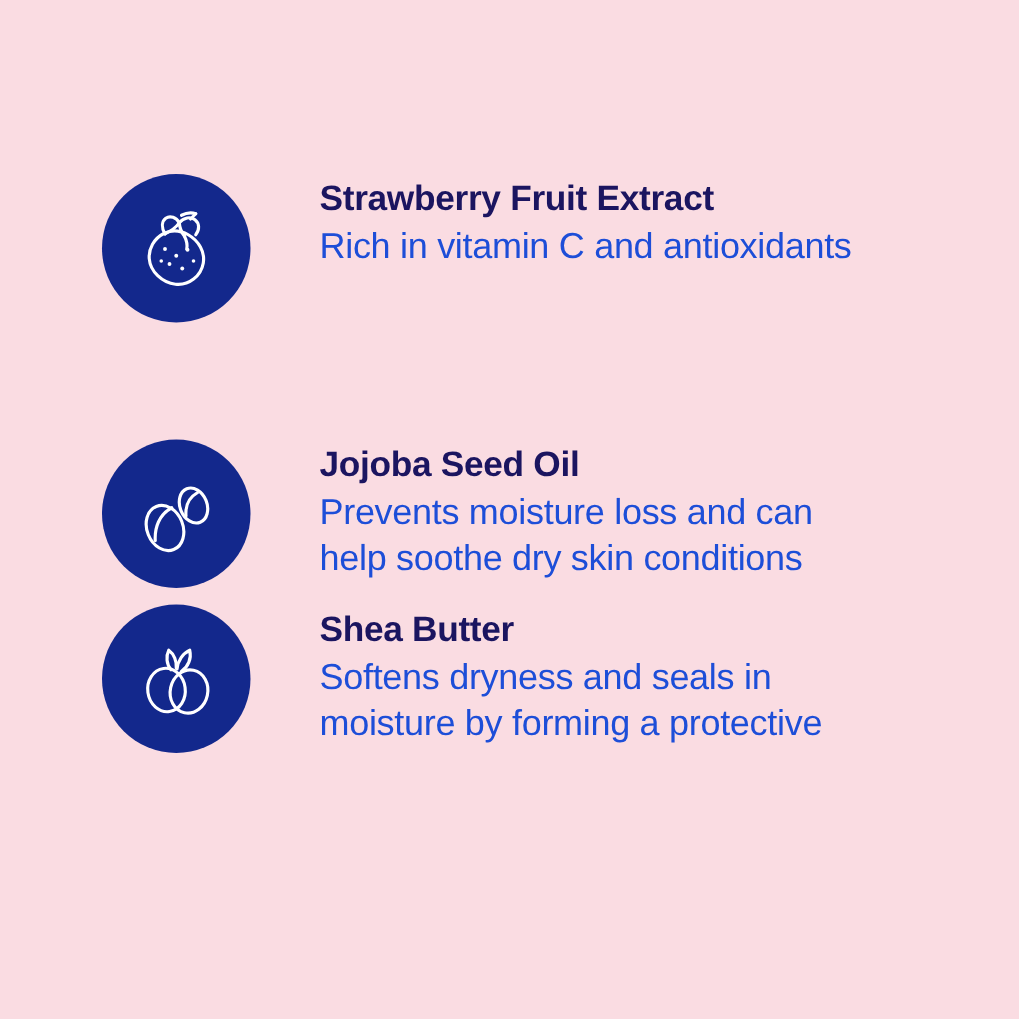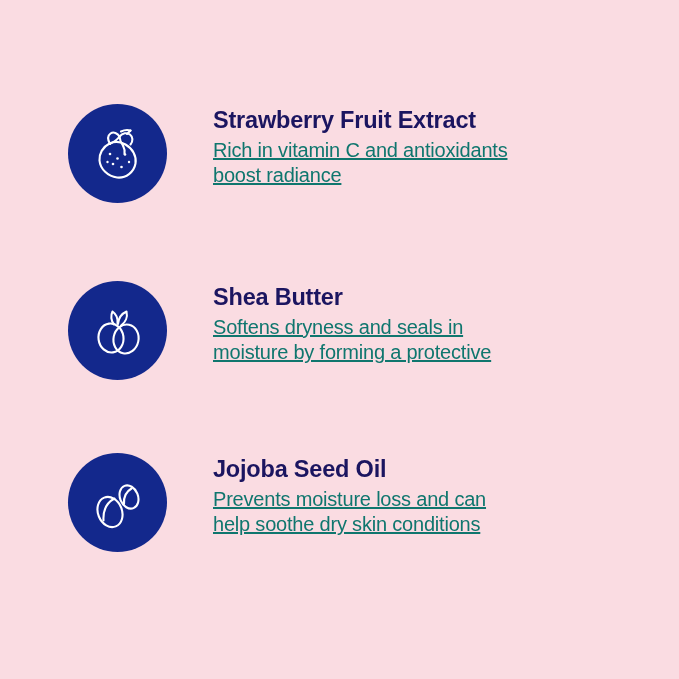--- a/index.html
+++ b/index.html
@@ -16,21 +16,21 @@
   .panel {
     position: relative;
     width: 679px;
     height: 679px;
     background: #FADCE2;
     box-sizing: border-box;
   }
   .feature-list {
     position: absolute;
     left: 68px;
-    top: 104px;
+    top: 116px;
     width: 560px;
   }
   .feature-row {
     display: flex;
     align-items: flex-start;
     margin-bottom: 0;
   }
   .feature-row.row-0 { height: 177px; }
   .feature-row.row-1 { height: 172px; }
   .feature-row.row-2 { height: 110px; }
@@ -56,27 +56,26 @@
   .feature-title {
     font-size: 23.5px;
     font-weight: bold;
     color: #1B1560;
     line-height: 1.26;
     letter-spacing: -0.2px;
     margin: 0 0 2px 0;
     white-space: nowrap;
   }
   .feature-desc {
-    font-size: 20px;
+    font-size: 24px;
     font-weight: normal;
-    color: #0f766e;
+    color: #1d4ed8;
     line-height: 1.29;
     letter-spacing: -0.2px;
     margin: 0;
-    text-decoration: underline;
   }
   .feature-desc .line {
     display: block;
     white-space: nowrap;
   }
 </style>
 </head>
 <body>
 
 <div class="panel">
@@ -101,21 +100,40 @@
             <circle cx="34.5" cy="44" r="1.3" fill="#FFFFFF" stroke="none"></circle>
             <circle cx="20.5" cy="39" r="1.2" fill="#FFFFFF" stroke="none"></circle>
             <circle cx="42" cy="39" r="1.2" fill="#FFFFFF" stroke="none"></circle>
           </g>
         </svg>
       </div>
       <div class="feature-text">
         <div class="feature-title">Strawberry Fruit Extract</div>
         <div class="feature-desc">
           <span class="line">Rich in vitamin C and antioxidants</span>
-          <span class="line">boost radiance</span>
+        </div>
+      </div>
+    </div>
+
+    <div class="feature-row row-2">
+      <div class="icon-badge">
+        <svg width="62" height="62" viewBox="0 0 62 62">
+          <g fill="none" stroke="#FFFFFF" stroke-width="2.1" stroke-linecap="round" stroke-linejoin="round">
+            <ellipse cx="23" cy="40" rx="12" ry="15.5" transform="rotate(-22 23 40)"></ellipse>
+            <path d="M16.5 48.5 C16 40 19 31 27.5 26.5"></path>
+            <ellipse cx="42" cy="25" rx="9" ry="12" transform="rotate(-22 42 25)"></ellipse>
+            <path d="M37 32 C36.5 26 38.5 20 44.5 16.5"></path>
+          </g>
+        </svg>
+      </div>
+      <div class="feature-text">
+        <div class="feature-title">Jojoba Seed Oil</div>
+        <div class="feature-desc">
+          <span class="line">Prevents moisture loss and can</span>
+          <span class="line">help soothe dry skin conditions</span>
         </div>
       </div>
     </div>
 
     <div class="feature-row row-1">
       <div class="icon-badge">
         <svg width="62" height="62" viewBox="0 0 62 62">
           <g fill="none" stroke="#FFFFFF" stroke-width="2.1" stroke-linecap="round" stroke-linejoin="round">
             <ellipse cx="24" cy="38" rx="12.5" ry="14.5" transform="rotate(-8 24 38)"></ellipse>
             <ellipse cx="39" cy="39" rx="12.5" ry="14.5" transform="rotate(12 39 39)"></ellipse>
@@ -126,34 +144,14 @@
       </div>
       <div class="feature-text">
         <div class="feature-title">Shea Butter</div>
         <div class="feature-desc">
           <span class="line">Softens dryness and seals in</span>
           <span class="line">moisture by forming a protective</span>
         </div>
       </div>
     </div>
 
-    <div class="feature-row row-2">
-      <div class="icon-badge">
-        <svg width="62" height="62" viewBox="0 0 62 62">
-          <g fill="none" stroke="#FFFFFF" stroke-width="2.1" stroke-linecap="round" stroke-linejoin="round">
-            <ellipse cx="23" cy="40" rx="12" ry="15.5" transform="rotate(-22 23 40)"></ellipse>
-            <path d="M16.5 48.5 C16 40 19 31 27.5 26.5"></path>
-            <ellipse cx="42" cy="25" rx="9" ry="12" transform="rotate(-22 42 25)"></ellipse>
-            <path d="M37 32 C36.5 26 38.5 20 44.5 16.5"></path>
-          </g>
-        </svg>
-      </div>
-      <div class="feature-text">
-        <div class="feature-title">Jojoba Seed Oil</div>
-        <div class="feature-desc">
-          <span class="line">Prevents moisture loss and can</span>
-          <span class="line">help soothe dry skin conditions</span>
-        </div>
-      </div>
-    </div>
-
   </div>
 </div>
 
 </body></html>

